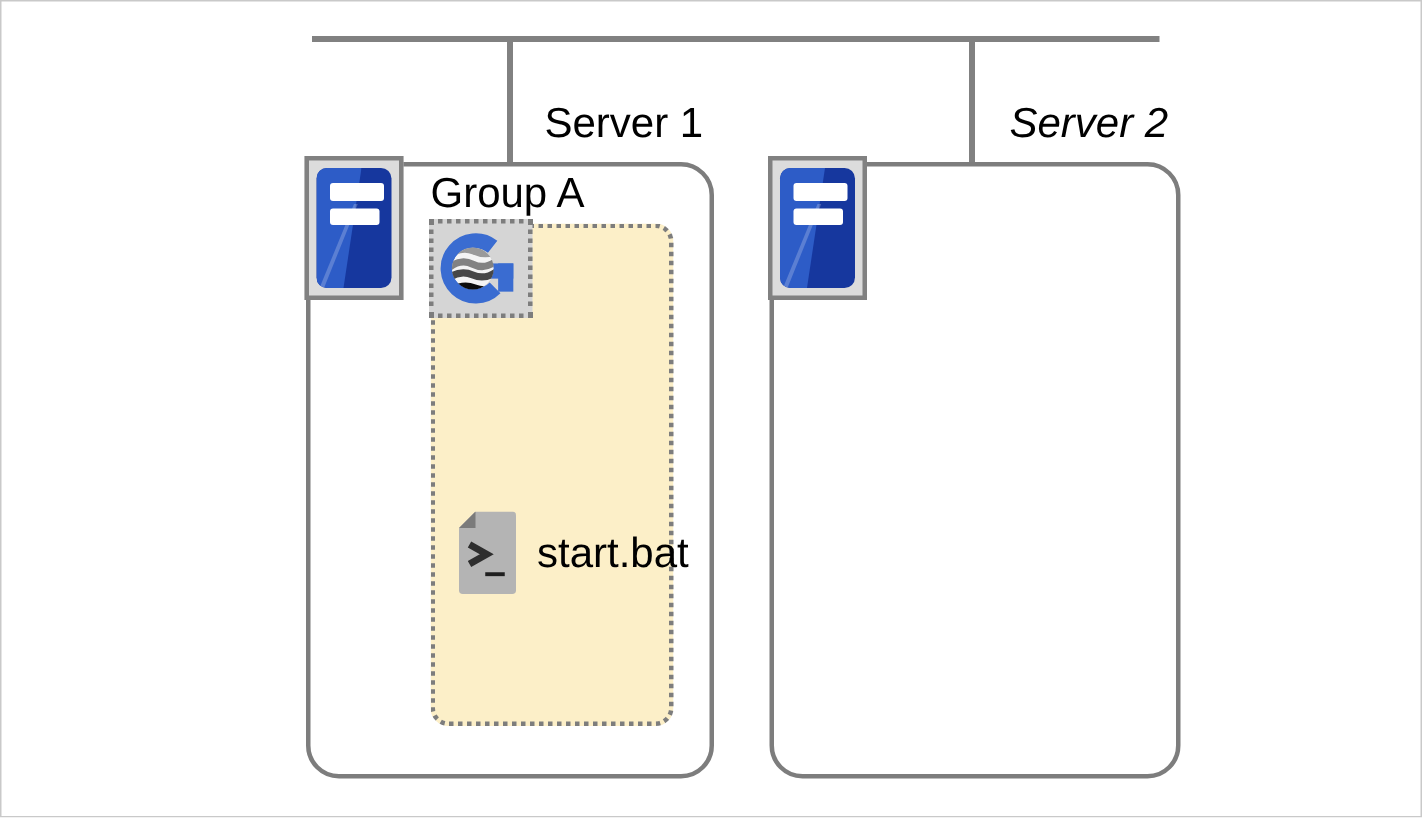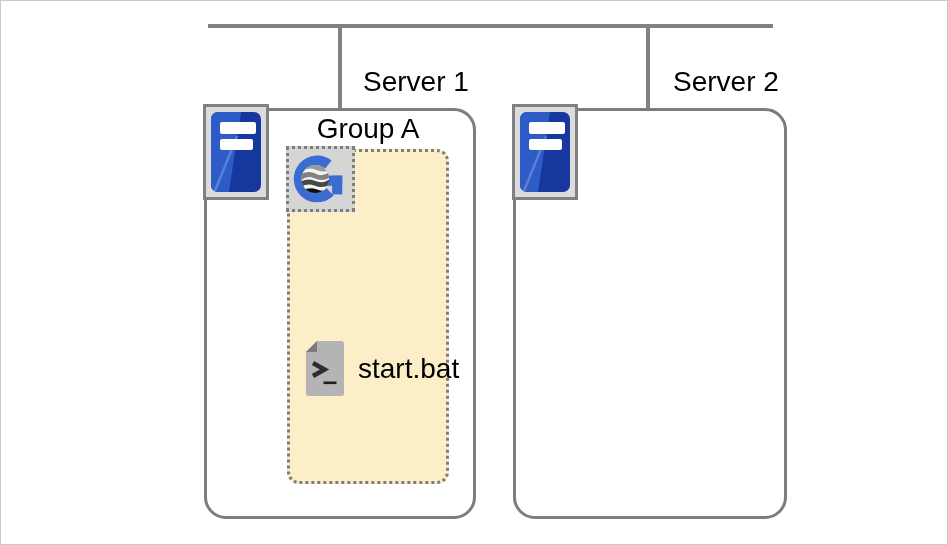--- a/index.html
+++ b/index.html
@@ -22,21 +22,21 @@
     width:4px;top:25px;height:82px;
     background:var(--c-line_gray,#818181);
   }
   .drop-1{left:337px;}
   .drop-2{left:645px;}
   
   .lbl{
     color:#000;font-size:28px;line-height:23px;white-space:nowrap;
   }
   .srv-lbl-1{left:362px;top:69px;}
-  .srv-lbl-2{left:672px;top:69px;}
+  .srv-lbl-2{left:672px;top:69px;font-style:italic;}
   
   .server-box{
     box-sizing:border-box;
     top:107px;height:411px;
     background:#fff;
     border:3px solid var(--c-box_border,#7d7d7d);
     border-radius:22px;
   }
   .server-box-1{left:203px;width:272px;}
   .server-box-2{left:512px;width:274px;}
@@ -73,21 +73,21 @@
   .rack .bar2{top:34%;width:66%;}
   
   .group-box{
     box-sizing:border-box;
     left:286px;top:148px;width:162px;height:335px;
     background:var(--c-group_fill,#fcefc8);
     border:3px dotted var(--c-box_border,#7d7d7d);
     border-radius:12px;
     z-index:2;
   }
-  .group-lbl{left:286px;top:116px;width:162px;text-align:center;}
+  .group-lbl{left:286px;top:116px;width:162px;text-align:left;}
   
   .g-tile{
     box-sizing:border-box;
     left:285px;top:145px;width:69px;height:66px;
     background:var(--c-logo_tile_fill,#d5d5d5);
     border:3px dotted var(--c-box_border,#7d7d7d);
     z-index:3;
     display:flex;align-items:center;justify-content:center;
   }
   

